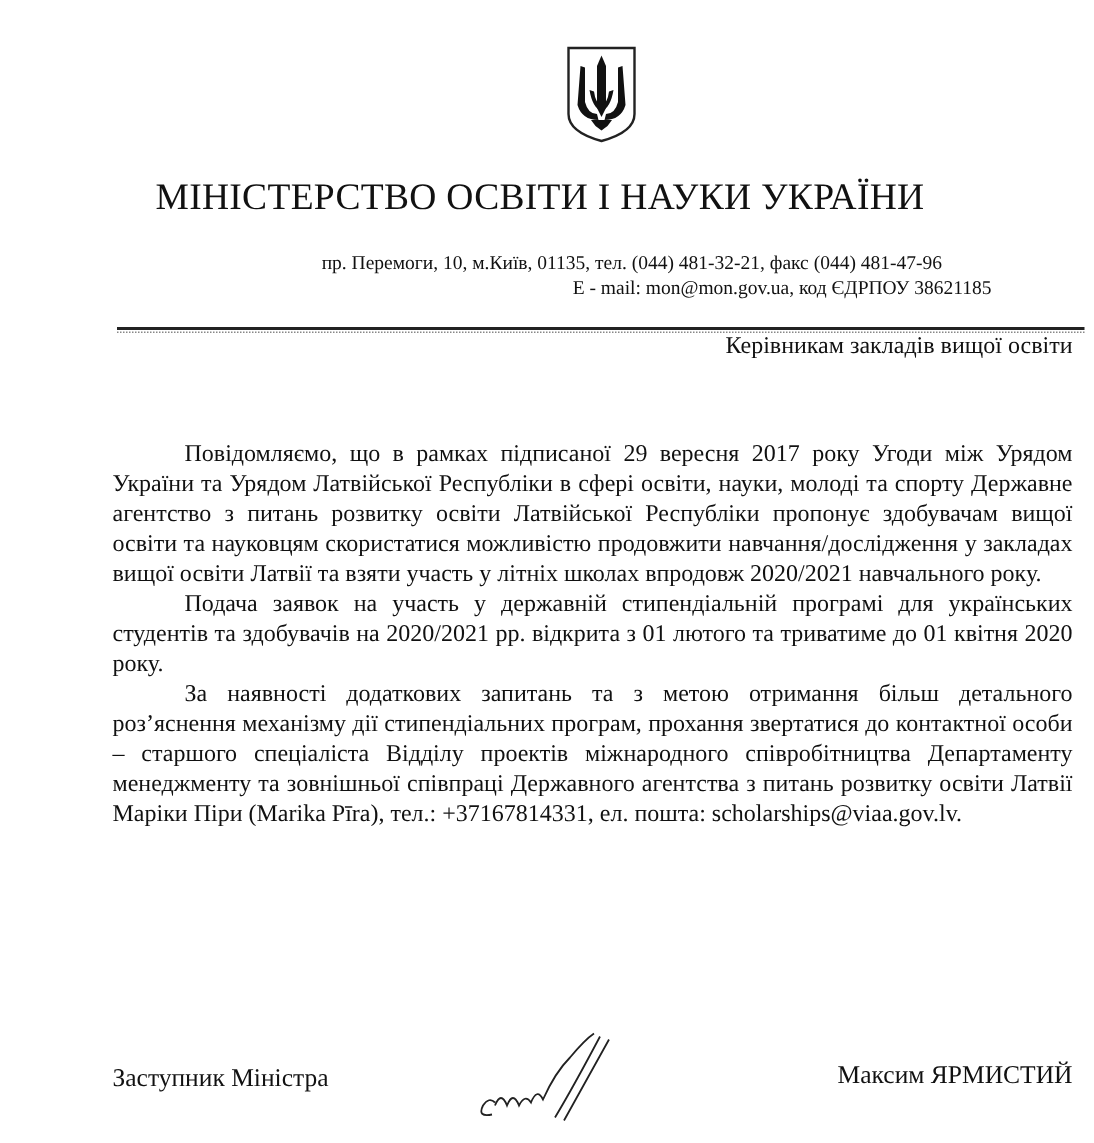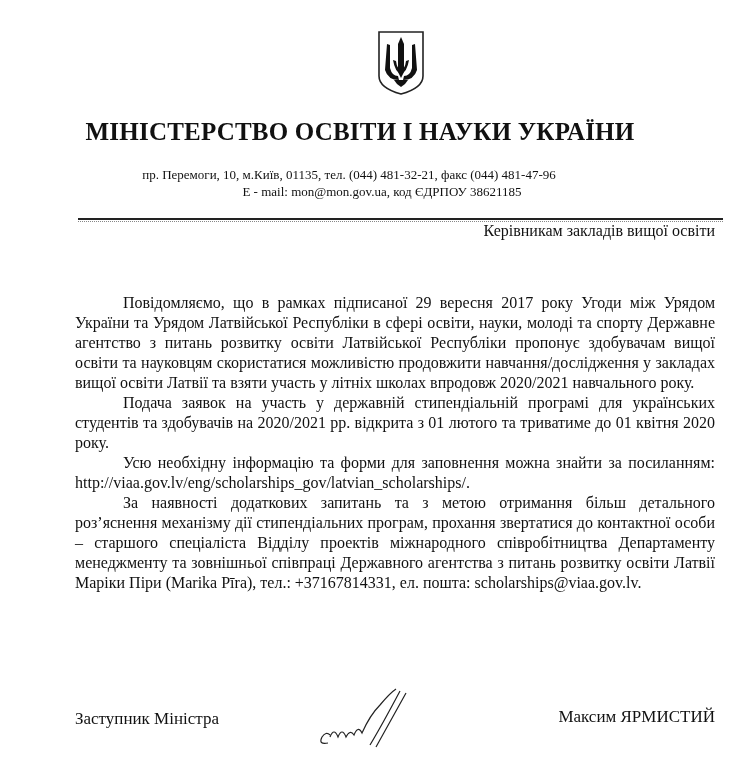--- a/index.html
+++ b/index.html
@@ -1,21 +1,21 @@
 <!DOCTYPE html>
 <html><head>
   <meta charset="utf-8">
   <style>
     html, body { margin: 0; padding: 0; background: #ffffff; }
     body { width: 729px; height: 762px; position: relative; overflow: hidden;
            font-family: "Liberation Serif", "DejaVu Serif", serif; color: #111; }
     .crest { position: absolute; left: 376px; top: 30px; width: 50px; height: 66px; }
     .ministry { position: absolute; left: 0; width: 720px; top: 118px; text-align: center;
-                font-weight: bold; font-size: 25px; letter-spacing: 0.2px; }
-    .addr { position: absolute; left: 0; width: 628px; text-align: center; font-size: 13px; }
+                font-weight: normal; font-size: 25px; letter-spacing: 0.2px; }
+    .addr { position: absolute; left: 0; width: 628px; text-align: right; font-size: 13px; }
     .addr1 { top: 167px; padding-left: 70px; box-sizing: border-box; }
     .addr2 { top: 184px; padding-left: 70px; box-sizing: border-box; margin-left: 33px; }
     .rule1 { position: absolute; left: 78px; width: 645px; top: 218px; height: 2px; background: #222; }
     .rule2 { position: absolute; left: 78px; width: 645px; top: 221px; height: 0;
              border-top: 1px dotted #888; }
     .recipient { position: absolute; right: 14px; top: 222px; font-size: 16px; margin-left: 12px; }
     .body-text { position: absolute; left: 75px; width: 640px; top: 293px; font-size: 16px;
                  line-height: 20px; text-align: justify; }
     .body-text p { margin: 0; text-indent: 48px; }
     .sig-title { position: absolute; left: 75px; top: 709px; font-size: 17px; font-family: Liberation Serif, serif; }
@@ -39,21 +39,20 @@
 <div class="addr addr2">E - mail: mon@mon.gov.ua, код ЄДРПОУ 38621185</div>
 
 <div class="rule1"></div>
 <div class="rule2"></div>
 
 <div class="recipient">Керівникам закладів вищої освіти</div>
 
 <div class="body-text">
   <p>Повідомляємо, що в рамках підписаної 29 вересня 2017 року Угоди між Урядом України та Урядом Латвійської Республіки в сфері освіти, науки, молоді та спорту Державне агентство з питань розвитку освіти Латвійської Республіки пропонує здобувачам вищої освіти та науковцям скористатися можливістю продовжити навчання/дослідження у закладах вищої освіти Латвії та взяти участь у літніх школах впродовж 2020/2021 навчального року.</p>
   <p>Подача заявок на участь у державній стипендіальній програмі для українських студентів та здобувачів на 2020/2021 рр. відкрита з 01 лютого та триватиме до 01 квітня 2020 року.</p>
-  <p>Усю необхідну інформацію та форми для заповнення можна знайти за посиланням: http://viaa.gov.lv/eng/scholarships_gov/latvian_scholarships/.</p>
   <p>За наявності додаткових запитань та з метою отримання більш детального роз’яснення механізму дії стипендіальних програм, прохання звертатися до контактної особи – старшого спеціаліста Відділу проектів міжнародного співробітництва Департаменту менеджменту та зовнішньої співпраці Державного агентства з питань розвитку освіти Латвії Маріки Піри (Marika Pīra), тел.: +37167814331, ел. пошта: scholarships@viaa.gov.lv.</p>
 </div>
 
 <div class="sig-title">Заступник Міністра</div>
 
 <svg class="signature" viewBox="0 0 110 70">
   <path d="M18 58 Q8 60 12 52 Q16 46 20 50 M20 52 Q24 42 28 52 Q32 42 36 52 Q40 44 44 50 Q48 40 52 48
            Q60 30 70 20 Q80 8 86 4 M60 60 Q72 40 90 6 M66 62 L96 8" fill="none" stroke="#222" stroke-width="1.2"></path>
 </svg>
 

